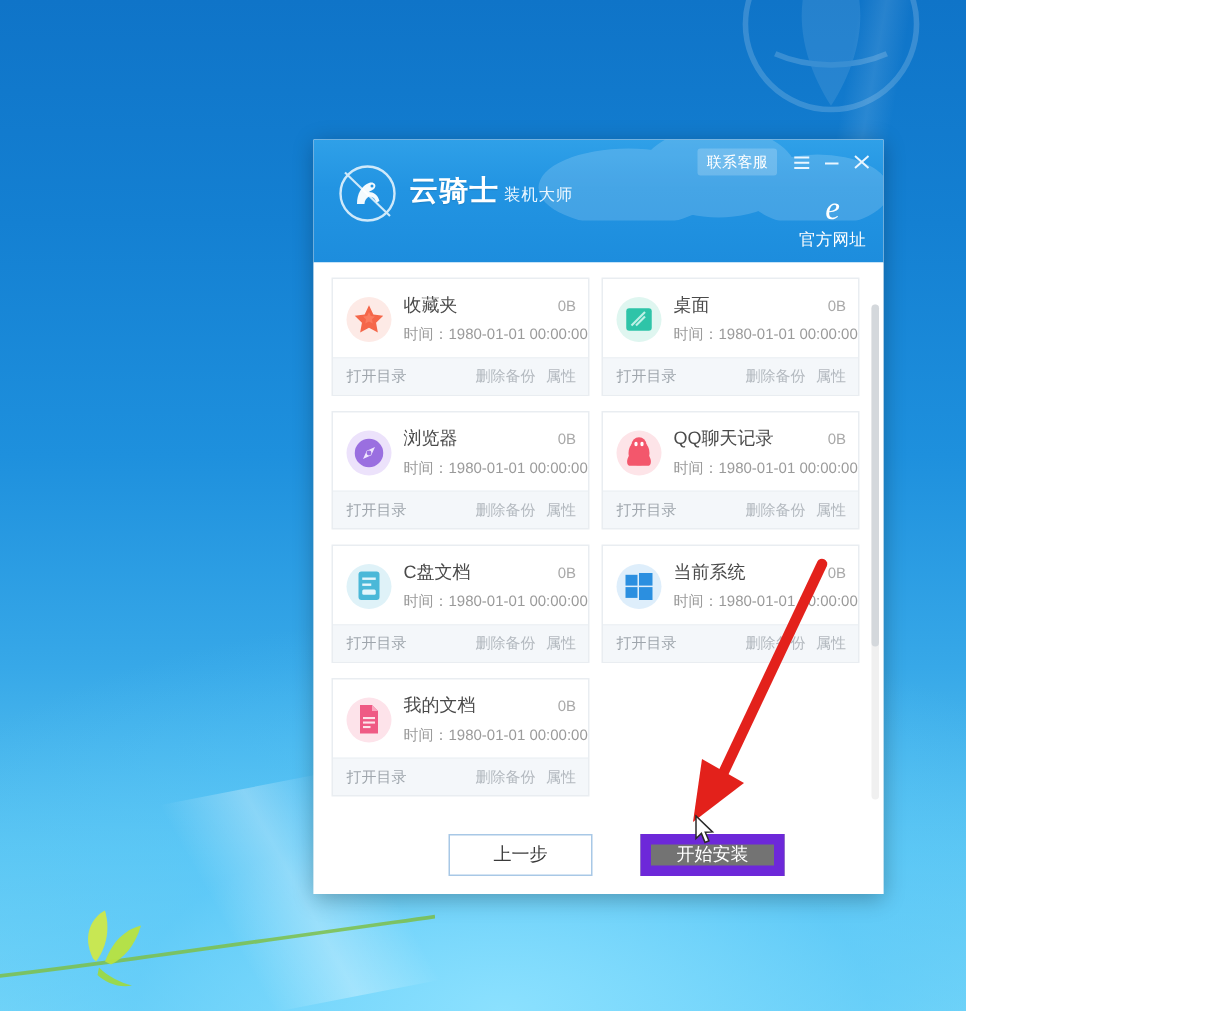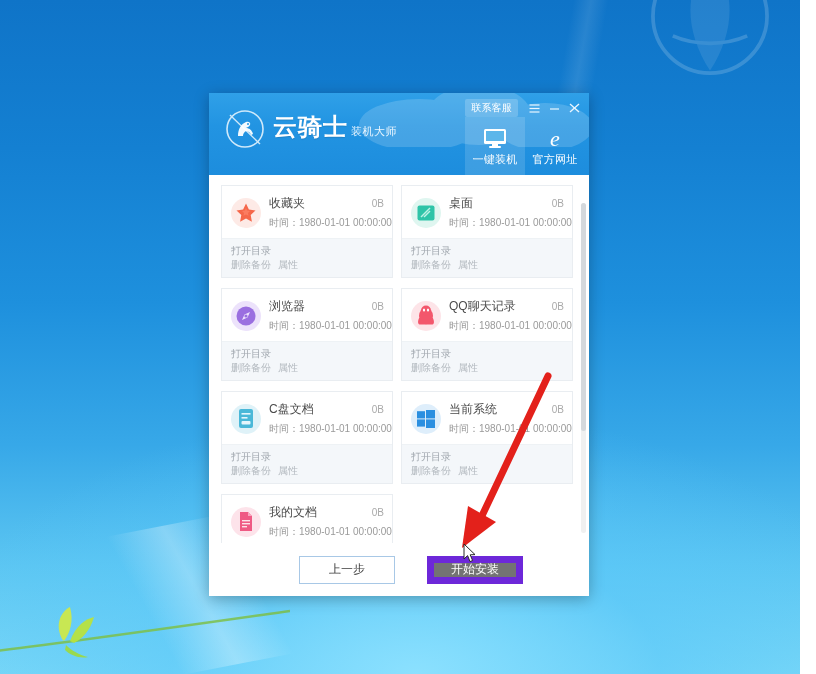--- a/index.html
+++ b/index.html
@@ -3,21 +3,21 @@
 <meta charset="utf-8">
 <style>
   html, body {
     margin: 0; padding: 0;
     width: 816px; height: 674px;
     overflow: hidden;
     font-family: "Liberation Sans", "DejaVu Sans", sans-serif;
   }
   #desktop {
     position: relative;
-    width: 800px; height: 674px;
+    width: 644px; height: 674px;
     background:
       radial-gradient(ellipse 700px 380px at 52% 100%, rgba(140,225,255,0.95) 0%, rgba(90,200,250,0.55) 35%, rgba(40,150,225,0.0) 70%),
       linear-gradient(180deg, #0f74c8 0%, #1480d2 22%, #1e90dd 45%, #37a8e8 66%, #5cc6f2 84%, #7ad8f7 100%);
     overflow: hidden;
     text-decoration: underline;
   }
   
   .globe {
     position: absolute; right: 28px; top: -46px;
     width: 124px; height: 124px;
@@ -85,21 +85,21 @@
   .ctrl svg { display: block; }
 
   .brand {
     position: absolute; left: 14px; top: 14px;
     display: flex; align-items: center; gap: 6px;
   }
   .brand-mark { width: 44px; height: 44px; }
   .brand-mark svg { width: 100%; height: 100%; display: block; }
   .brand-text { display: flex; align-items: baseline; gap: 3px; padding-bottom: 4px;}
   .brand-main {
-    font-size: 24px; color: #ffffff; font-weight: bold; letter-spacing: 1px;
+    font-size: 19px; color: #ffffff; font-weight: bold; letter-spacing: 1px;
     text-shadow: 0 1px 1px rgba(0,0,0,0.12);
   }
   .brand-sub { font-size: 11px; color: #eaf6ff; letter-spacing: 0.5px; }
 
   .nav {
     position: absolute; right: 4px; bottom: 0;
     display: flex; align-items: flex-end; height: 60px;
   }
   .nav-item {
     width: 60px; height: 58px;
@@ -146,25 +146,24 @@
   }
   .card-ico svg { display: block; }
   .card-info { flex: 1 1 auto; min-width: 0; }
   .card-line1 {
     display: flex; align-items: baseline; justify-content: space-between;
   }
   .card-title { font-size: 12px; color: #4a4a4a; }
   .card-size { font-size: 10px; color: #a9a9a9; }
   .card-time { font-size: 10px; color: #9a9a9a; margin-top: 4px; white-space: nowrap; }
   .card-foot {
-    display: flex; align-items: flex-start; justify-content: space-between;
+    display: flex; align-items: flex-end; justify-content: space-between;
     background: #f4f7fa;
     padding: 5px 8px 5px 9px;
     border-top: 1px solid #eef2f5;
-    flex-direction: column;
   }
   .foot-left { font-size: 10px; color: #9fa6ad; }
   .foot-right { display: flex; gap: 7px; }
   .foot-right span { font-size: 10px; color: #b3b9bf; }
 
   
   .scroll-track {
     position: absolute; right: 3px; top: 28px;
     width: 5px; height: 330px;
     background: #f0f0f0; border-radius: 3px;
@@ -282,31 +281,20 @@
             <circle cx="25" cy="17" r="1" fill="#2294e2"></circle>
           </svg>
         </div>
         <div class="brand-text">
           <span class="brand-main">云骑士</span>
           <span class="brand-sub">装机大师</span>
         </div>
       </div>
 
       <div class="nav">
-        <div class="nav-item active">
-          <span class="nav-ico">
-            <svg width="24" height="22" viewBox="0 0 24 22">
-              <rect x="1" y="2" width="22" height="15" rx="1.5" fill="#ffffff"></rect>
-              <rect x="3" y="4" width="18" height="10" fill="#5cb6ea"></rect>
-              <rect x="9" y="17" width="6" height="2.5" fill="#ffffff"></rect>
-              <rect x="6" y="19" width="12" height="2" rx="1" fill="#ffffff"></rect>
-            </svg>
-          </span>
-          <span class="nav-label">一键装机</span>
-        </div>
         <div class="nav-item">
           <span class="nav-ico">
             <svg width="22" height="22" viewBox="0 0 22 22">
               <text x="11" y="19" text-anchor="middle" font-family="Liberation Serif, serif" font-size="22" font-style="italic" fill="#ffffff">e</text>
             </svg>
           </span>
           <span class="nav-label">官方网址</span>
         </div>
       </div>
     </div>

